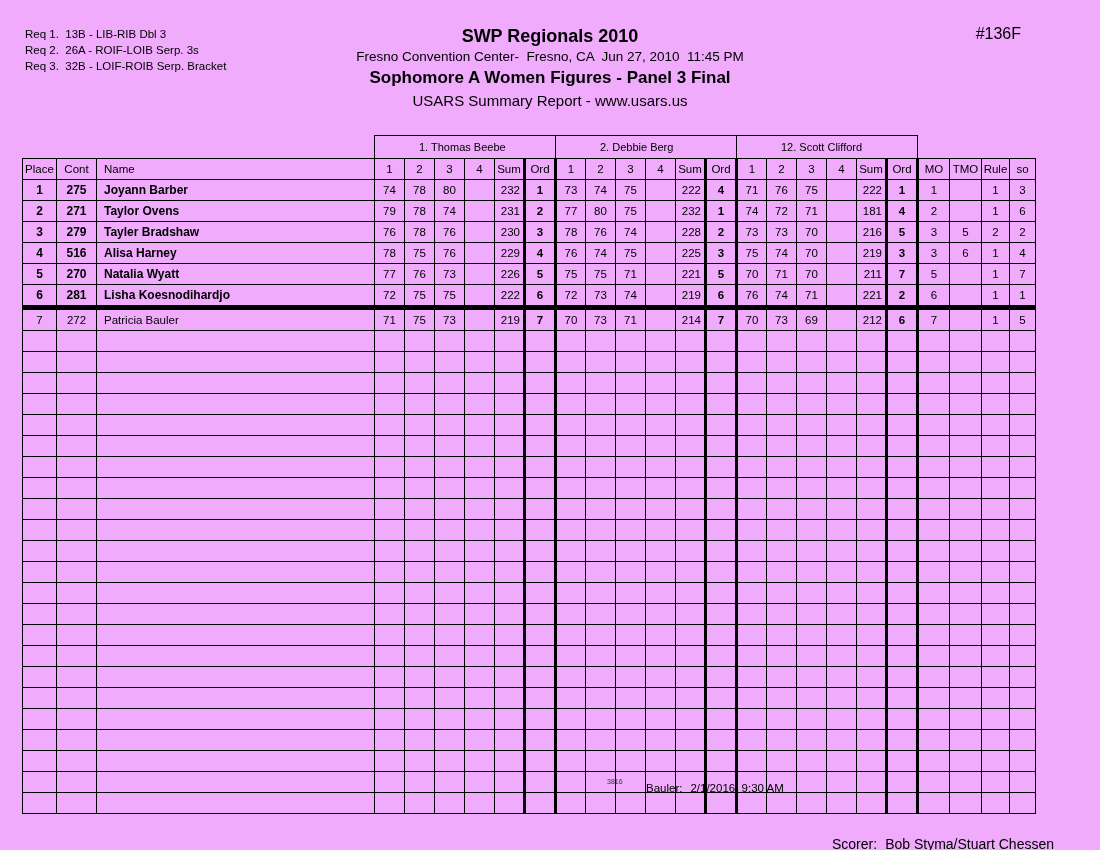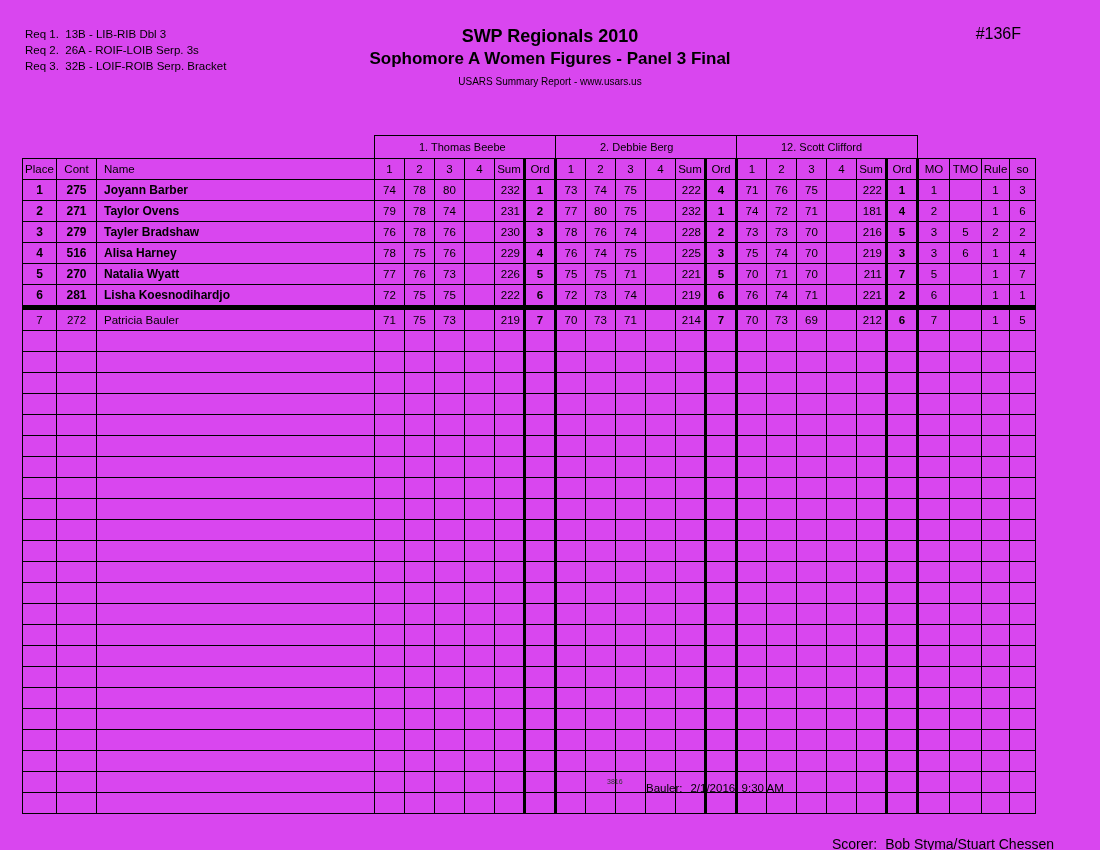--- a/index.html
+++ b/index.html
@@ -1,30 +1,30 @@
 <!DOCTYPE html>
 <html><head>
 <meta charset="utf-8">
 <style>
   html,body { margin:0; padding:0; background:#fff; }
   .page {
-    position:relative; width:1100px; height:850px; background:#d946ef;
+    position:relative; width:1100px; height:850px; background:#f0abfc;
     font-family:"Liberation Sans", sans-serif; color:#000; overflow:hidden;
   }
   .pre { white-space:pre; }
 
   
   .req-block { position:absolute; left:25px; top:26px; font-size:11.5px; line-height:16px; }
 
   
   .title-block { position:absolute; left:0; top:26px; width:1100px; text-align:center; }
   .title-main  { font-size:18px; font-weight:bold; line-height:21px; }
   .title-venue { font-size:13.5px; line-height:19px; }
   .title-event { font-size:17px; font-weight:bold; line-height:24px; }
-  .title-report{ font-size:10px; line-height:21px;text-align:center; }
+  .title-report{ font-size:15px; line-height:21px;text-align:center; }
 
   
   .doc-num { position:absolute; right:79px; top:25px; font-size:16px; font-weight:normal; }
 
   
   table.results {
     position:absolute; left:22px; top:135px;
     border-collapse:collapse; table-layout:fixed;
   }
   .results td, .results th {
@@ -54,20 +54,21 @@
 <div class="page">
 
   <div class="req-block">
     <div class="pre">Req 1.  13B - LIB-RIB Dbl 3</div>
     <div class="pre">Req 2.  26A - ROIF-LOIB Serp. 3s</div>
     <div class="pre">Req 3.  32B - LOIF-ROIB Serp. Bracket</div>
   </div>
 
   <div class="title-block">
     <div class="title-main pre">SWP Regionals 2010</div>
+    <div class="title-venue pre">Fresno Convention Center-  Fresno, CA  Jun 27, 2010  11:45 PM</div>
     <div class="title-event pre">Sophomore A Women Figures - Panel 3 Final</div>
     <div class="title-report pre">USARS Summary Report - www.usars.us</div>
   </div>
 
   <div class="doc-num">#136F</div>
 
   <table class="results">
       <colgroup>
         <col style="width: 34px;">
         <col style="width: 40px;">

